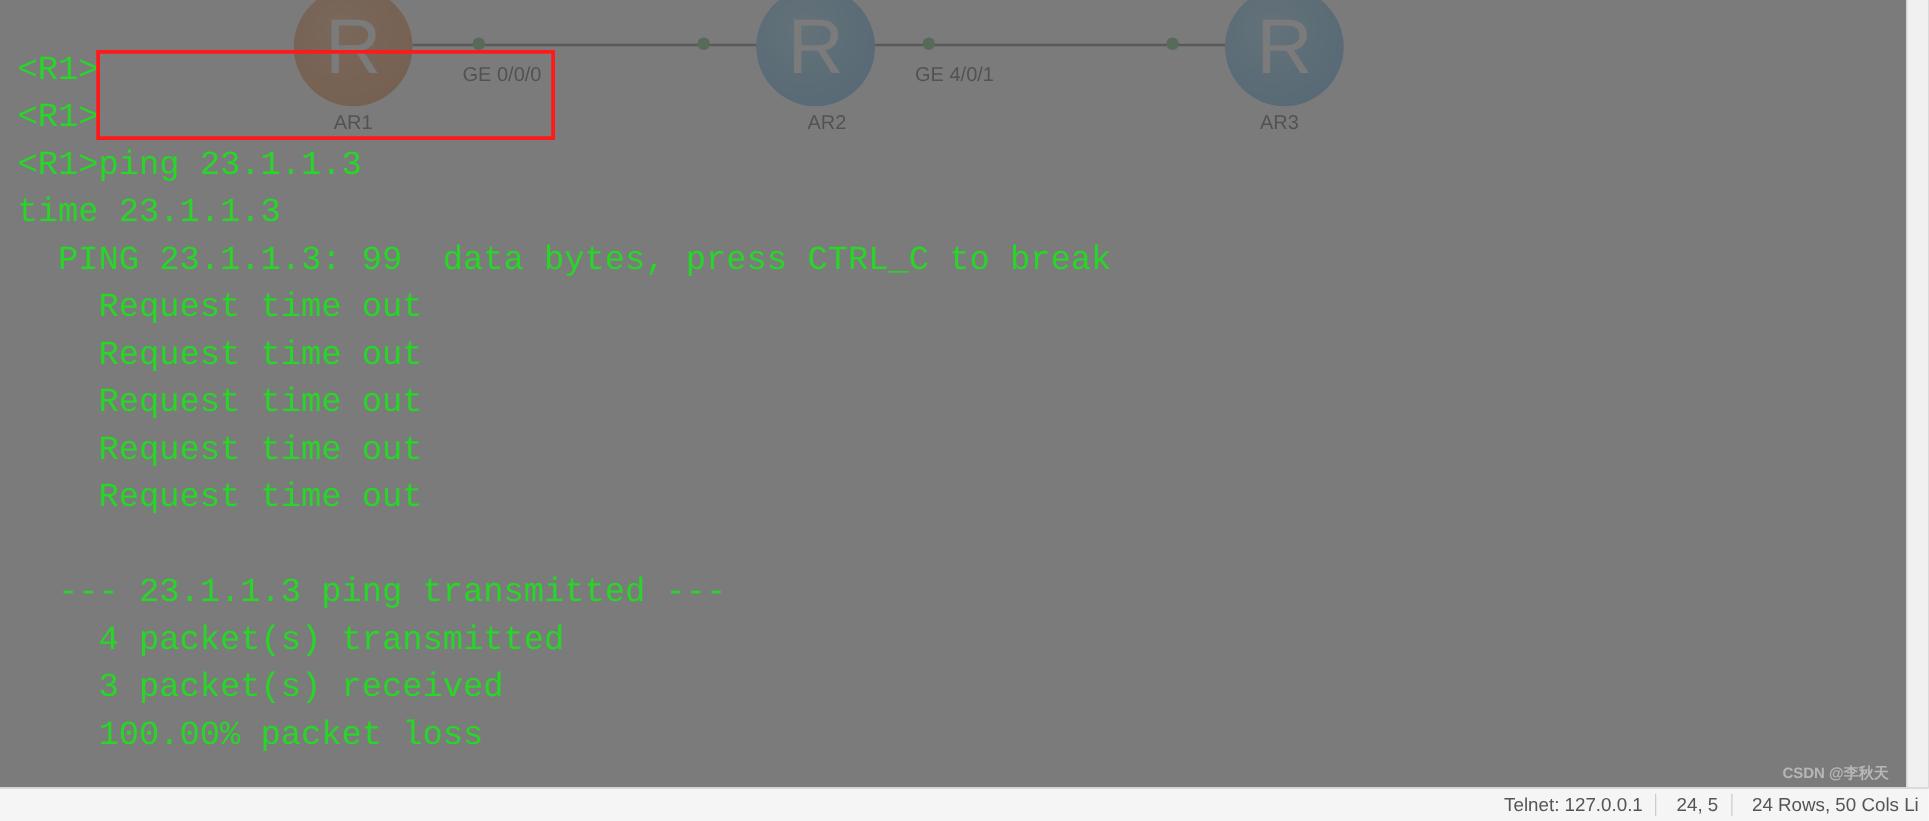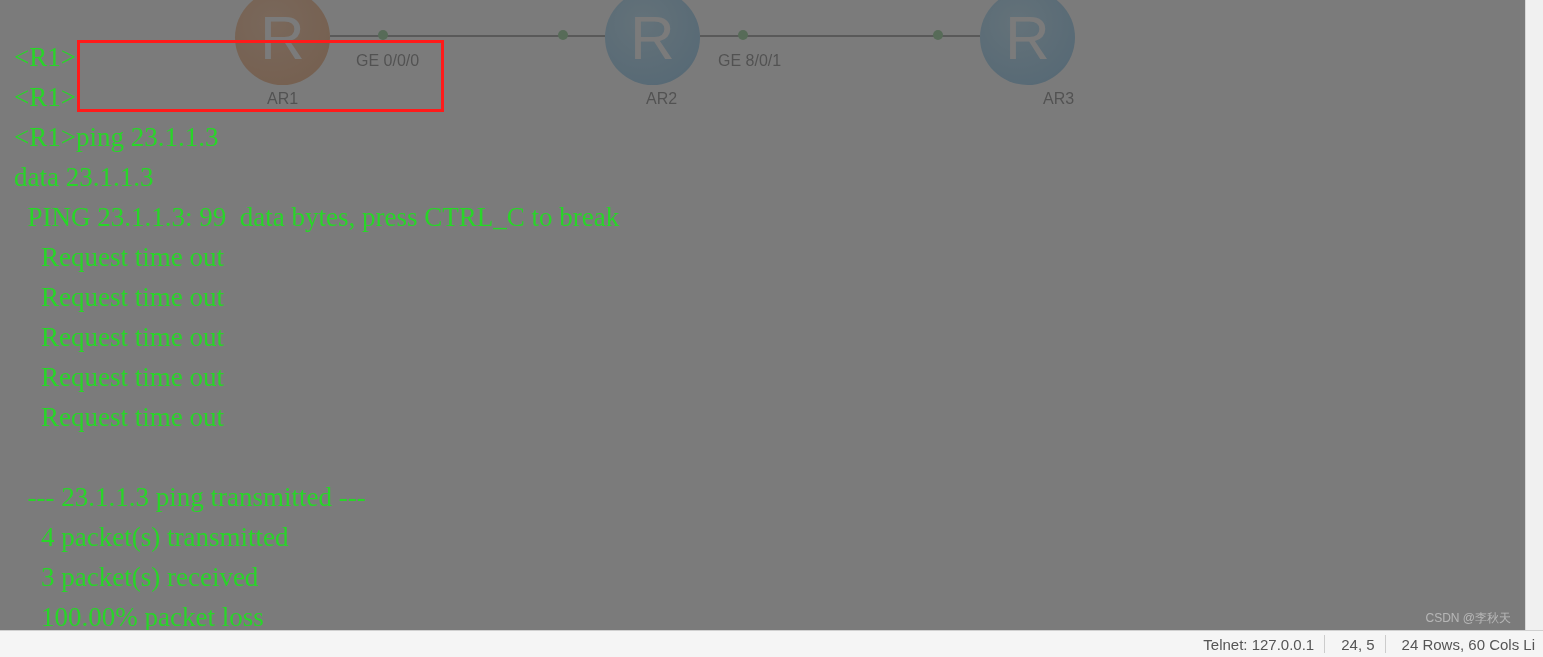--- a/index.html
+++ b/index.html
@@ -36,20 +36,21 @@
       font-family: sans-serif;
       font-size: 16px;
       color: #333333;
       text-align: left;
     }
     .iface-label {
       position: absolute;
       font-family: sans-serif;
       font-size: 16px;
       color: #333333;
+      margin-left: 14px;
     }
     .link-line {
       position: absolute;
       height: 2px;
       background: #555555;
     }
     .link-dot {
       position: absolute;
       width: 10px; height: 10px;
       background: #4caf50;
@@ -65,21 +66,21 @@
       z-index: 1;
       font-size: 27px;
       line-height: 38px;
       color: #28d628;
       white-space: pre;
       padding-left: 14px;
       padding-top: 0px;
       height: 630px;
     }
     .terminal .line {
-      font-family: Liberation Serif, serif;
+      font-family: Liberation Mono, monospace;
     }
 
     .highlight-box {
       position: absolute;
       border: 3px solid #ff1a1a;
       z-index: 2;
       pointer-events: none;
     }
 
     
@@ -107,20 +108,21 @@
       margin-left: 10px;
     }
 
     .watermark {
       position: absolute;
       right: 32px; bottom: 30px;
       font-family: sans-serif;
       font-size: 12px;
       color: rgba(255, 255, 255, 0.45);
       z-index: 2;
+      font-weight: bold;
     }
 
     
     .scroll-edge {
       position: absolute;
       right: 0; top: 0;
       width: 18px; height: 630px;
       background: #f0f0f0;
       border-left: 1px solid #d8d8d8;
       z-index: 2;
@@ -136,41 +138,41 @@
   </div>
   <div class="router" style="left:605px;top:-10px;background:radial-gradient(circle at 40% 35%, #8cd0f5, #3f9fdc);">
     <span class="letter">R</span>
   </div>
   <div class="router" style="left:980px;top:-10px;background:radial-gradient(circle at 40% 35%, #8cd0f5, #3f9fdc);">
     <span class="letter">R</span>
   </div>
 
   <div class="router-label" style="left:267px;top:90px;">AR1</div>
   <div class="router-label" style="left:646px;top:90px;">AR2</div>
-  <div class="router-label" style="left:1043px;top:90px;">AR3</div>
+  <div class="router-label" style="left:1008px;top:90px;">AR3</div>
 
   <div class="iface-label" style="left:356px;top:52px;">GE 0/0/0</div>
   <div class="iface-label" style="left:478px;top:-14px;">GE 0/0/0</div>
-  <div class="iface-label" style="left:718px;top:52px;">GE 8/0/1</div>
+  <div class="iface-label" style="left:718px;top:52px;">GE 4/0/1</div>
   <div class="iface-label" style="left:853px;top:-14px;">GE 0/0/0</div>
 
   <div class="link-line" style="left:330px;top:35px;width:275px;"></div>
   <div class="link-line" style="left:700px;top:35px;width:280px;"></div>
 
   <div class="link-dot" style="left:378px;top:30px;"></div>
   <div class="link-dot" style="left:558px;top:30px;"></div>
   <div class="link-dot" style="left:738px;top:30px;"></div>
   <div class="link-dot" style="left:933px;top:30px;"></div>
 </div>
 
 <div class="terminal">
 <span class="line">&lt;R1&gt;</span>
 <span class="line">&lt;R1&gt;</span>
 <span class="line">&lt;R1&gt;ping 23.1.1.3</span>
-<span class="line">data 23.1.1.3</span>
+<span class="line">time 23.1.1.3</span>
 <span class="line">  PING 23.1.1.3: 99  data bytes, press CTRL_C to break</span>
 <span class="line">    Request time out</span>
 <span class="line">    Request time out</span>
 <span class="line">    Request time out</span>
 <span class="line">    Request time out</span>
 <span class="line">    Request time out</span>
 <span class="line"></span>
 <span class="line">  --- 23.1.1.3 ping transmitted ---</span>
 <span class="line">    4 packet(s) transmitted</span>
 <span class="line">    3 packet(s) received</span>
@@ -183,14 +185,14 @@
 
 <div class="scroll-edge"></div>
 
 <div class="watermark">CSDN @李秋天</div>
 
 <div class="status-bar">
   <div class="status-item">Telnet: 127.0.0.1</div>
   <div class="divider"></div>
   <div class="status-item">24,   5</div>
   <div class="divider"></div>
-  <div class="status-item">24 Rows, 60 Cols   Li</div>
+  <div class="status-item">24 Rows, 50 Cols   Li</div>
 </div>
 
 </body></html>

